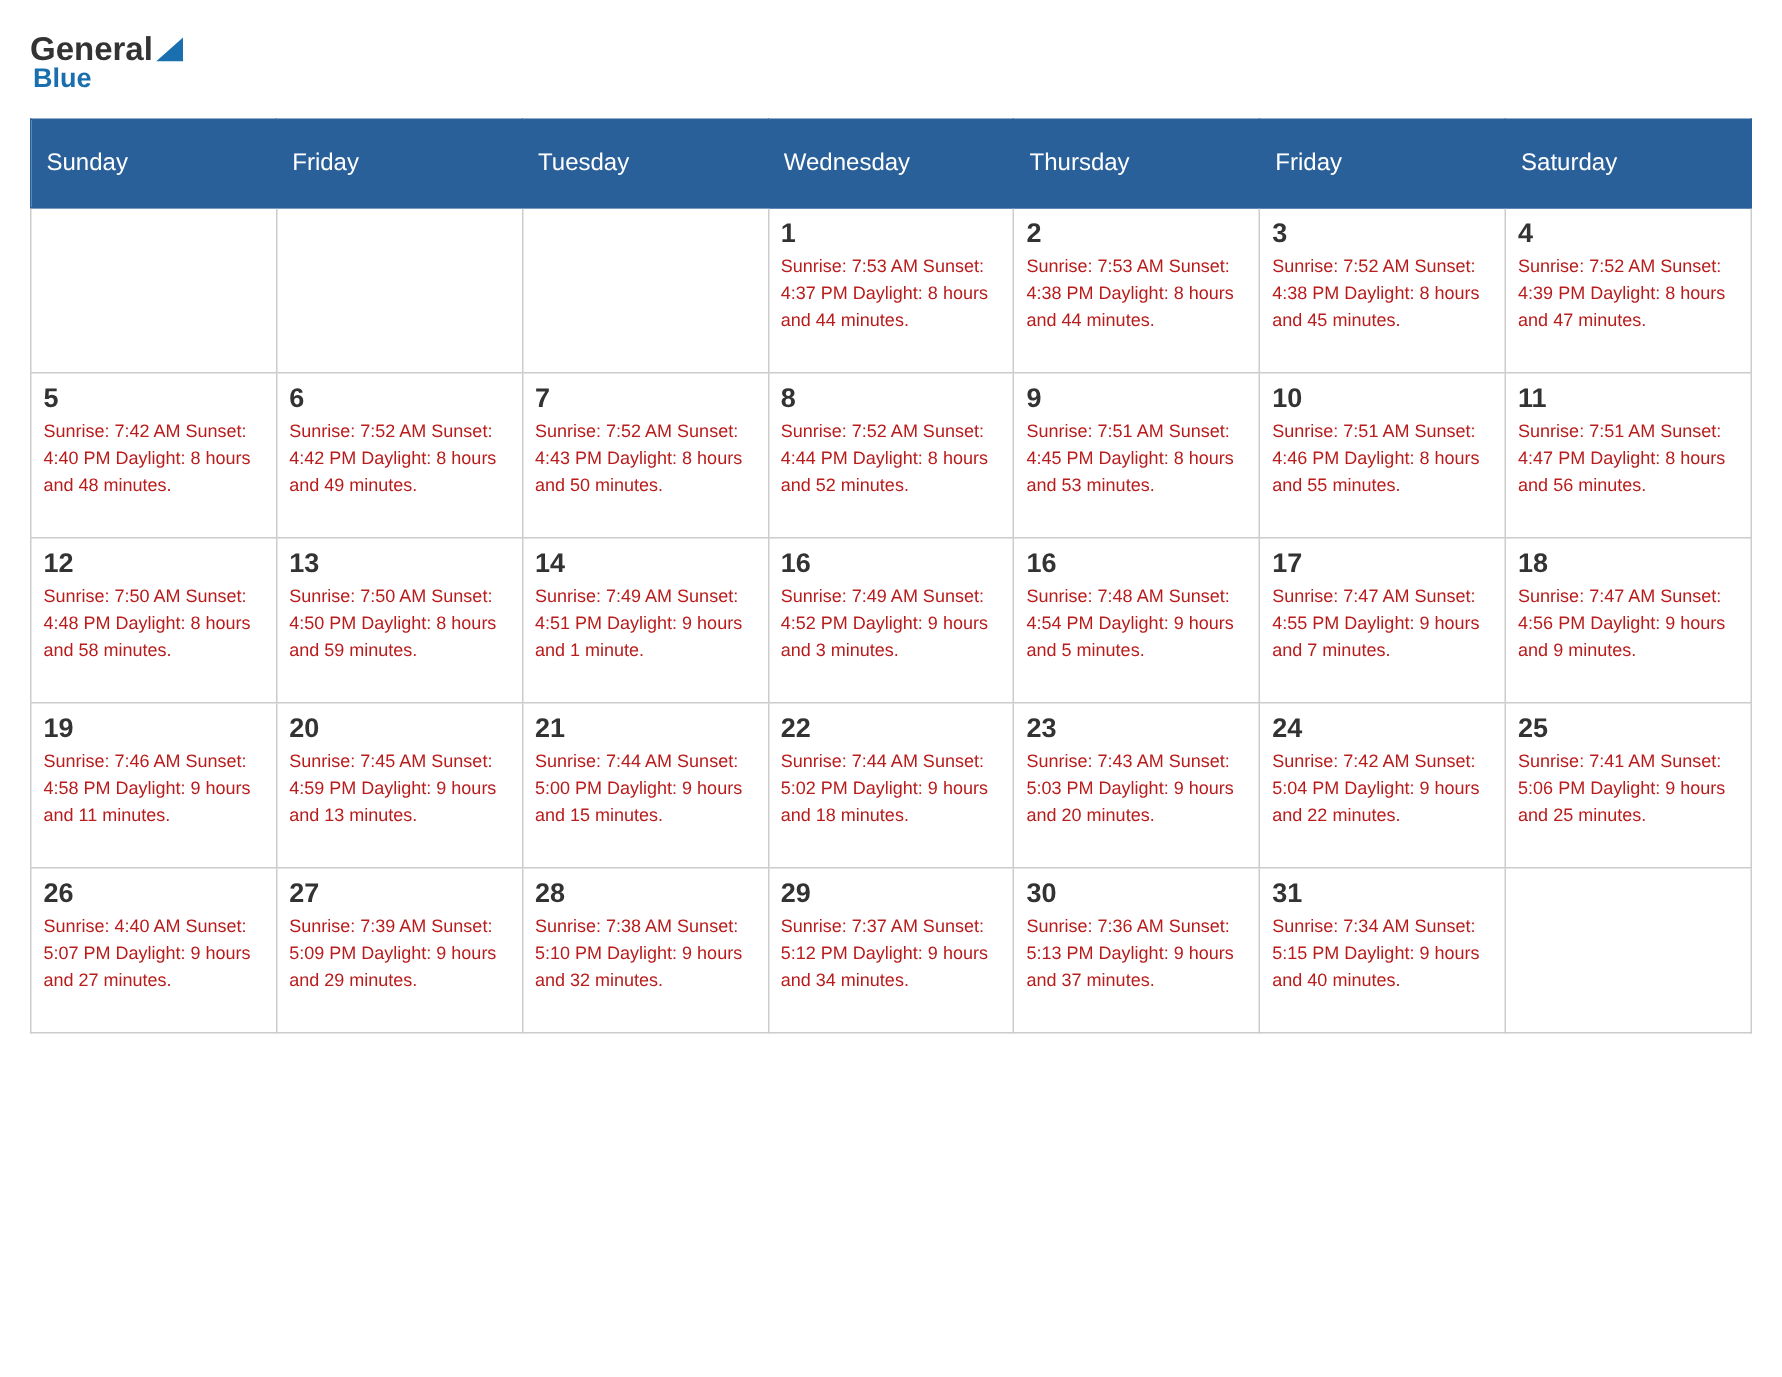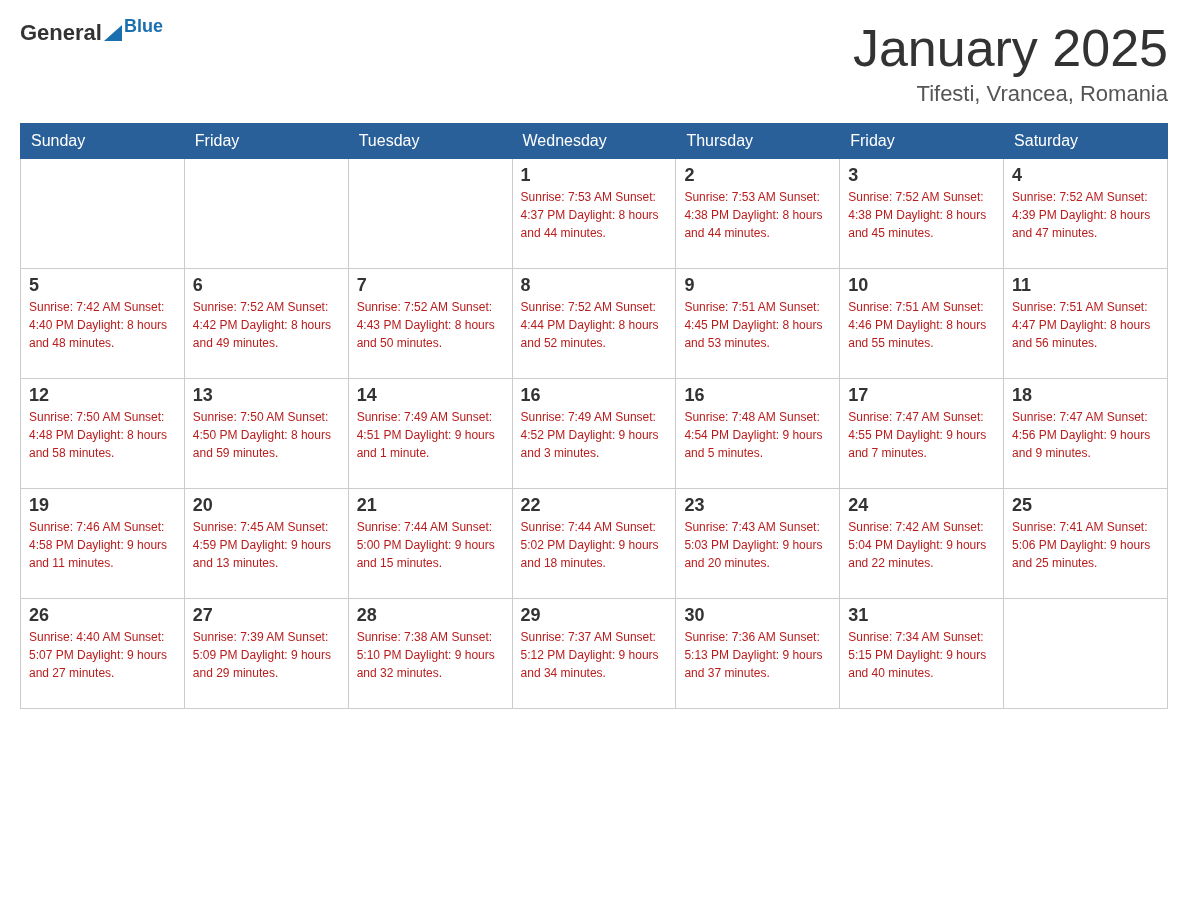--- a/index.html
+++ b/index.html
@@ -16,21 +16,21 @@
       align-items: flex-start;
       margin-bottom: 16px;
     }
     .logo-text-general {
       font-size: 22px;
       font-weight: bold;
       color: #333;
     }
     .logo-wrapper {
       display: flex;
-      flex-direction: row;
+      flex-direction: column;
       align-items: flex-start;
     }
     .logo-line1 {
       display: flex;
       align-items: center;
     }
     .logo-line2 {
       font-size: 18px;
       font-weight: bold;
       color: #1a6faf;
@@ -53,21 +53,21 @@
     }
     .calendar-table {
       width: 100%;
       border-collapse: collapse;
     }
     .calendar-table th {
       background-color: #2a6099;
       color: #fff;
       font-size: 16px;
       font-weight: normal;
-      padding: 8px 10px;
+      padding: 20px 10px;
       text-align: left;
       border: 1px solid #2a6099;
     }
     .calendar-table td {
       border: 1px solid #ccc;
       vertical-align: top;
       padding: 6px 8px;
       width: 14.28%;
       min-height: 90px;
       height: 110px;
@@ -94,24 +94,20 @@
 <div class="header">
   <div class="logo-wrapper">
     <div class="logo-line1">
       <span class="logo-text-general">General</span>
       <svg width="18" height="18" viewBox="0 0 18 18" style="margin-left:2px; margin-top:-2px;">
         <polygon points="0,18 18,18 18,2" fill="#1a6faf"></polygon>
       </svg>
     </div>
     <div class="logo-line2">Blue</div>
   </div>
-  <div class="title-section">
-    <div class="month-title">January 2025</div>
-    <div class="location-title">Tifesti, Vrancea, Romania</div>
-  </div>
 </div>
 
 <table class="calendar-table">
   <thead>
     <tr>
     <th>Sunday</th>
         <th>Friday</th>
         <th>Tuesday</th>
         <th>Wednesday</th>
         <th>Thursday</th>

